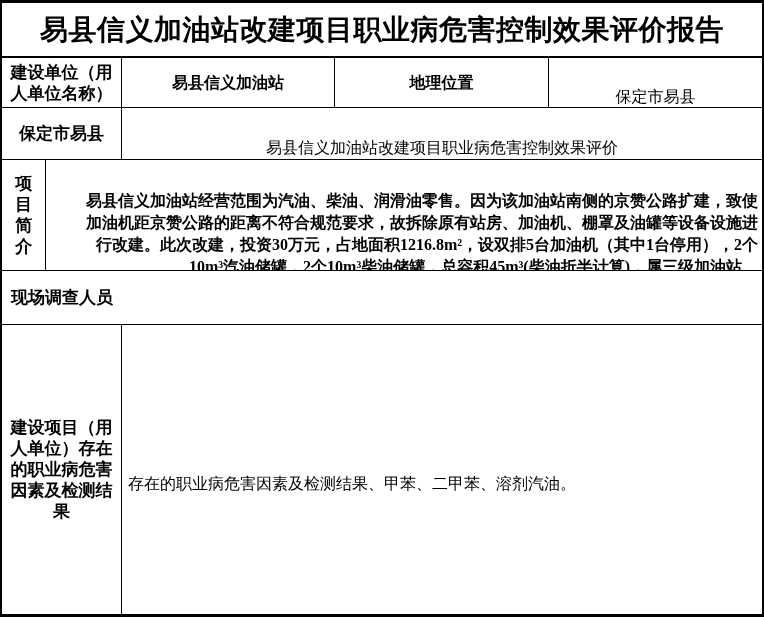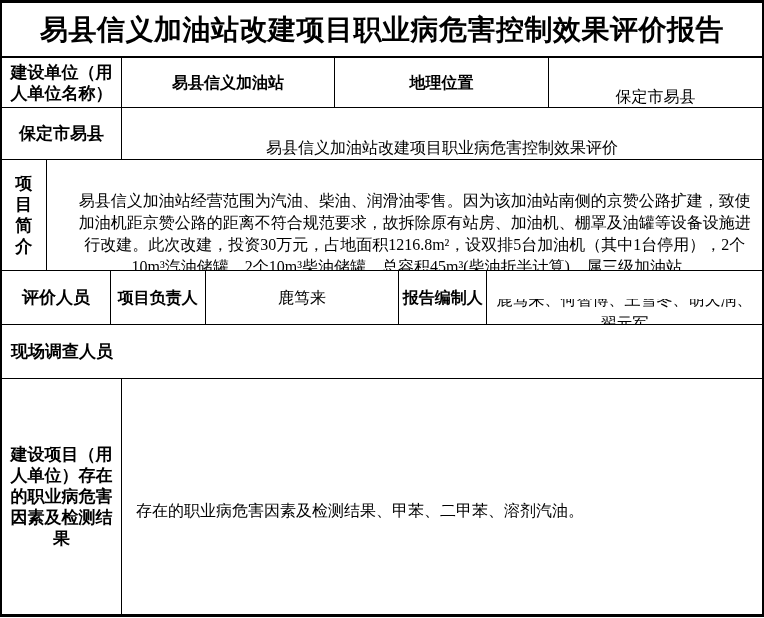--- a/index.html
+++ b/index.html
@@ -65,33 +65,34 @@
   }
   .col-label{width:120px;}
   .r1{height:50px;}
   .r1c2{width:213px;font-weight:bold;}
   .r1c3{width:214px;}
   .r2{height:52px;}
   .r3{height:111px;gap:20px;}
   .r3-text{
     align-items:flex-start;
     justify-content:flex-start;
-    text-align:center;
+    text-align:right;
     padding:2px 4px 2px 5px;
     line-height:22px;
+    font-weight:bold;
   }
   .r4{height:54px;}
   .r4c2{width:106px;}
   .r4c3{width:217px;}
   .r4c4{width:98px;}
   .r4c5{padding:0 2px;line-height:24px;}
   .r5{height:54px;}
   .r5c2{width:313px;}
   .r5c3{width:113px;}
-  .r6{height:125px;gap:8px;}
+  .r6{height:125px;}
   .body-left{
     justify-content:flex-start;
     text-align:left;
     padding:0 8px 0 6px;
     line-height:24px;
   }
   .flex-rest{flex:1 1 auto;margin-top:28px;}
 </style>
 </head>
 <body>
@@ -113,27 +114,20 @@
     <div class="row r2">
       <div class="cell label col-label">保定市易县</div>
       <div class="cell flex-rest">易县信义加油站改建项目职业病危害控制效果评价</div>
     </div>
 
     <div class="row r3">
       <div class="cell label col-label">项目简介</div>
       <div class="cell flex-rest r3-text">易县信义加油站经营范围为汽油、柴油、润滑油零售。因为该加油站南侧的京赞公路扩建，致使加油机距京赞公路的距离不符合规范要求，故拆除原有站房、加油机、棚罩及油罐等设备设施进行改建。此次改建，投资30万元，占地面积1216.8m²，设双排5台加油机（其中1台停用），2个10m³汽油储罐，2个10m³柴油储罐，总容积45m³(柴油折半计算)，属三级加油站。</div>
     </div>
 
-    <div class="row r4">
-      <div class="cell label col-label">评价人员</div>
-      <div class="cell sublabel r4c2">项目负责人</div>
-      <div class="cell r4c3">鹿笃来</div>
-      <div class="cell sublabel r4c4">报告编制人</div>
-      <div class="cell flex-rest r4c5">鹿笃来、何智博、王雪冬、胡天润、翟元军</div>
-    </div>
 
     <div class="row r5">
       <div class="cell label col-label">现场调查人员</div>
     </div>
 
     <div class="row r6">
       <div class="cell label col-label">建设项目（用人单位）存在的职业病危害因素及检测结果</div>
       <div class="cell flex-rest body-left">存在的职业病危害因素及检测结果、甲苯、二甲苯、溶剂汽油。</div>
     </div>
 

